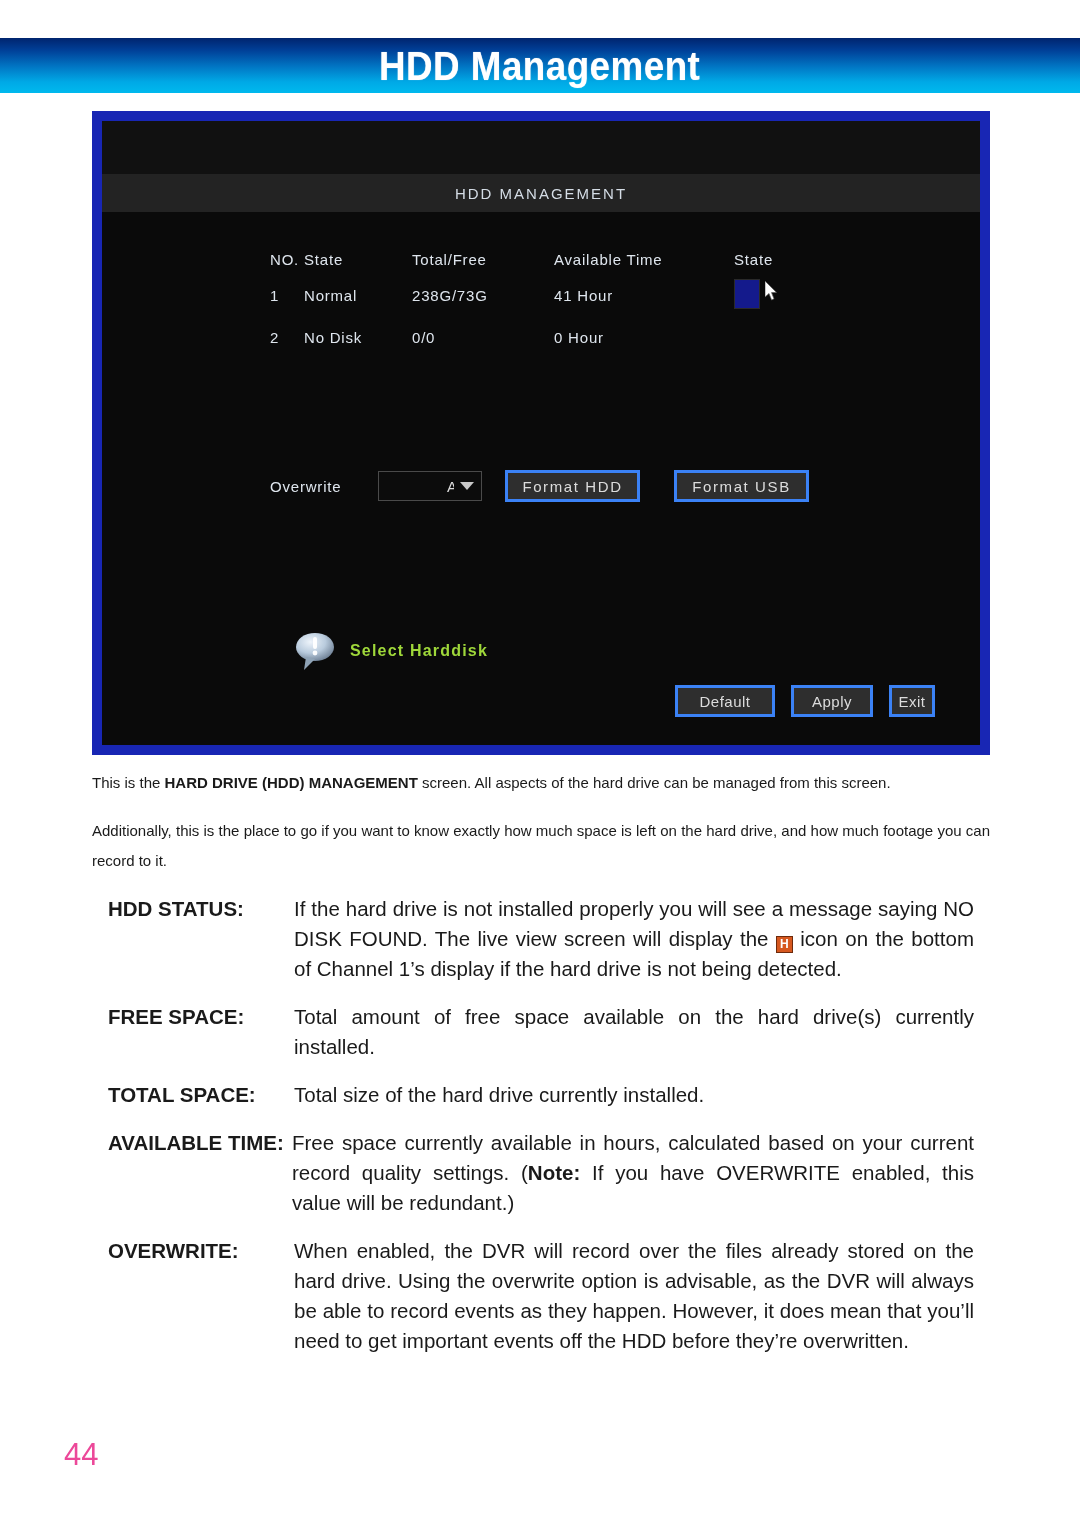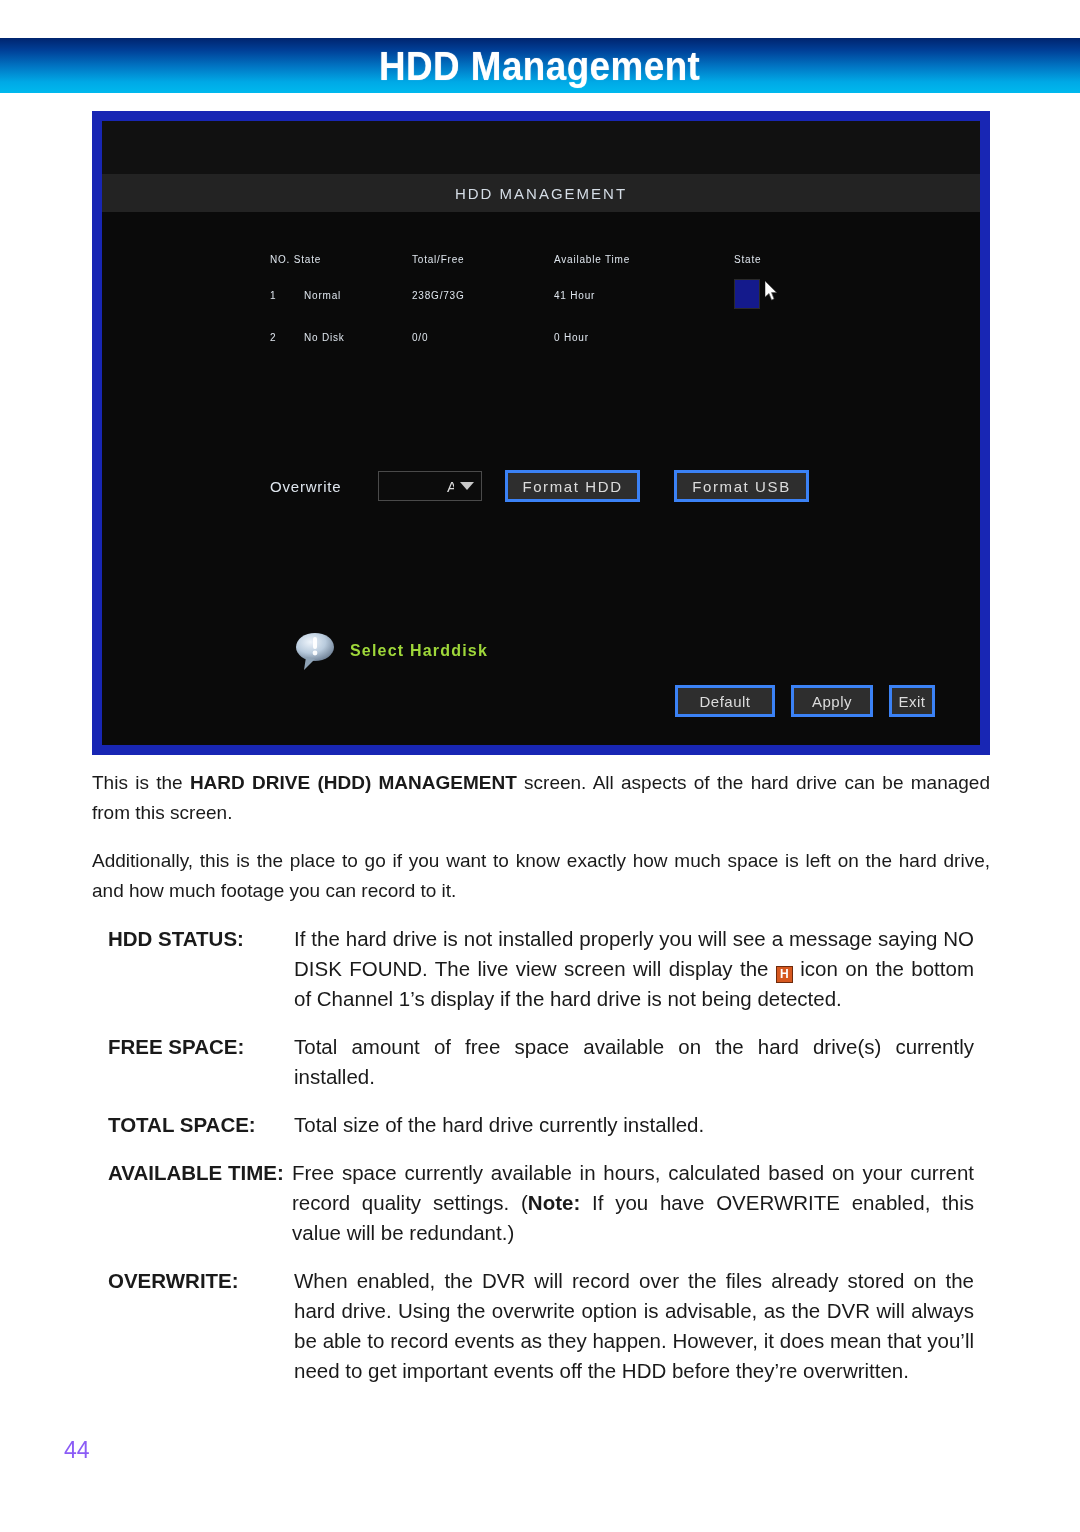--- a/index.html
+++ b/index.html
@@ -95,21 +95,21 @@
     background: #0a0a0a;
   }
 
   
   .hdd-table {
     position: absolute;
     left: 168px;
     top: 32px;
     width: 560px;
     color: #dfe6ee;
-    font-size: 10px;
+    font-size: 15px;
     letter-spacing: 0.8px;
   }
   .hdd-row {
     display: flex;
     align-items: center;
     height: 42px;
   }
   .hdd-row.header { height: 30px; }
   .col-no    { width: 34px; }
   .col-state { width: 108px; }
@@ -231,21 +231,21 @@
 
   
   .content {
     position: absolute;
     left: 92px;
     top: 768px;
     width: 898px;
     color: #1a1a1a;
   }
   .para {
-    font-size: 19px;
+    font-size: 15px;
     line-height: 30px;
     text-align: justify;
     margin: 0 0 18px 0;
     font-family: "Liberation Sans", sans-serif;
   }
   .para b { font-weight: bold; }
 
   .deflist { margin: 16px; }
   .defrow {
     display: flex;
@@ -281,22 +281,22 @@
     text-align: center;
     vertical-align: -2px;
     font-family: "Liberation Sans", sans-serif;
   }
 
   
   .page-num {
     position: absolute;
     left: 64px;
     top: 1437px;
-    font-size: 23px;
-    color: #8b5cf6;
+    font-size: 31px;
+    color: #ec4899;
     font-family: "Liberation Sans", sans-serif;
   }
 </style>
 </head>
 <body>
 
 <div class="banner">
   <div class="banner-title">HDD Management</div>
 </div>
 

